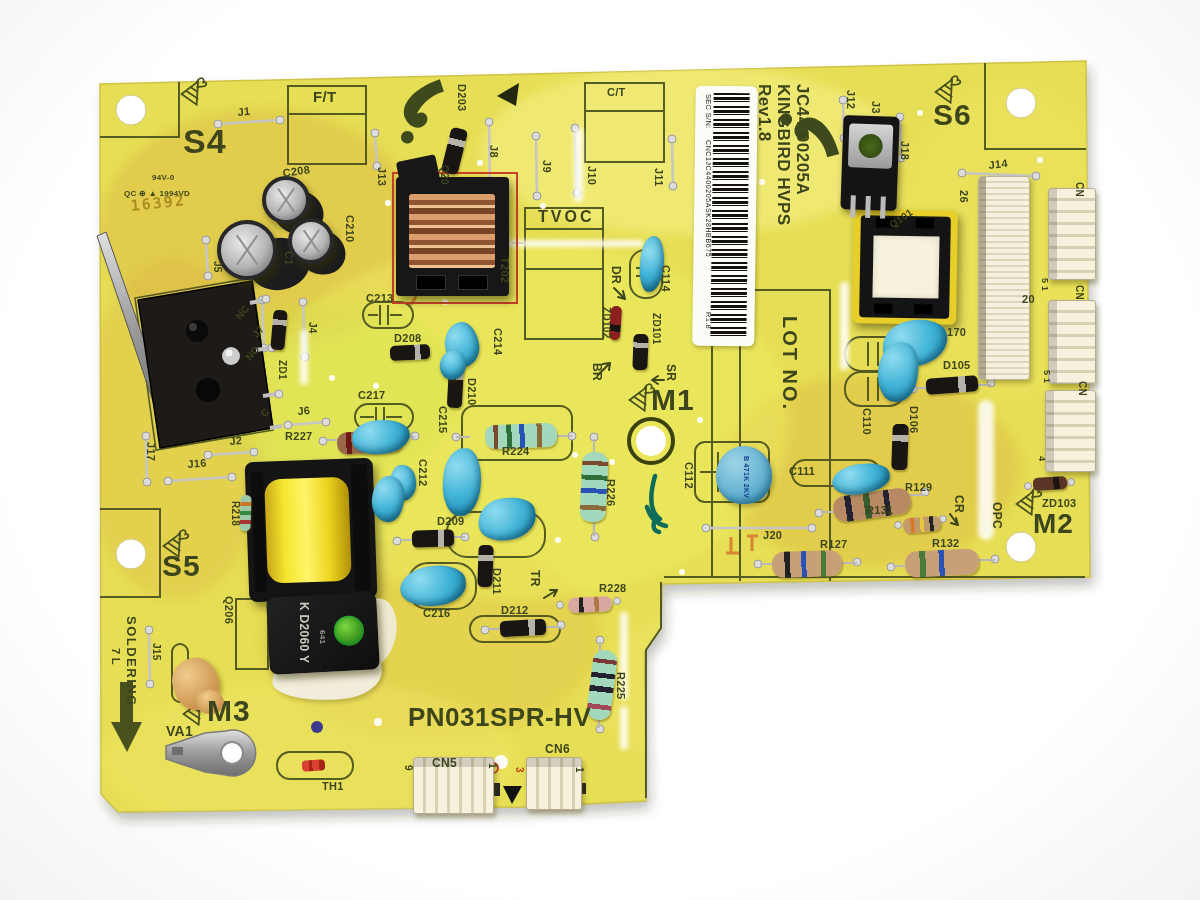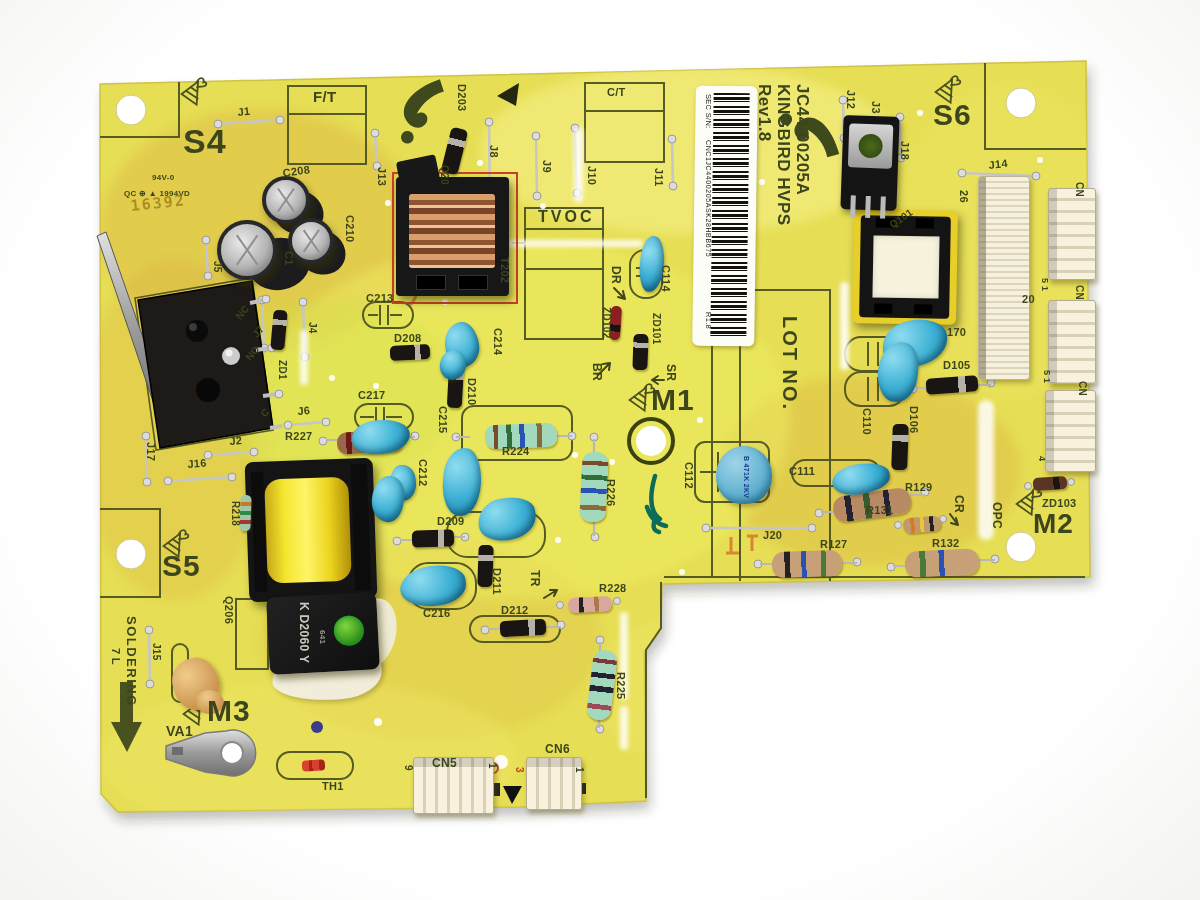--- a/index.html
+++ b/index.html
@@ -455,20 +455,21 @@
 <span class="lb" style="left:313px;top:89px;font-size:15px">F/T</span>
 <span class="lb" style="left:607px;top:87px;font-size:11px">C/T</span>
 <span class="lb" style="left:538px;top:209px;font-size:16px;letter-spacing:3px">TVOC</span>
 
 <div class="lb v" style="left:812px;top:84px;font-size:17px;letter-spacing:.5px">
   <span class="ln">JC44-00205A</span>
   <span class="ln">KINGBIRD HVPS</span>
   <span class="ln">Rev1.8</span>
 </div>
 <span class="lb v" style="left:800px;top:316px;font-size:20px;letter-spacing:2px">LOT NO.</span>
+<span class="lb" style="left:408px;top:704px;font-size:26px;letter-spacing:.5px">PN031SPR-HV</span>
 
 <span class="lb" style="left:152px;top:174px;font-size:8px">94V-0</span>
 <span class="lb" style="left:124px;top:190px;font-size:8px">QC ⊕ ▲ 1994VD</span>
 <span class="lb" style="left:130px;top:199px;font-size:15px;color:#ab8d22;font-family:'DejaVu Sans Mono',monospace;letter-spacing:2px;transform:rotate(-6deg)">16392</span>
 
 <span class="lb v" style="left:138px;top:616px;font-size:13px;letter-spacing:1.5px">SOLDERING</span>
 <span class="lb v" style="left:121px;top:648px;font-size:11px">7 L</span>
 
 <span class="lb v" style="left:622px;top:266px;font-size:12px">DR</span>
 <span class="lb v" style="left:603px;top:363px;font-size:12px">BR</span>

